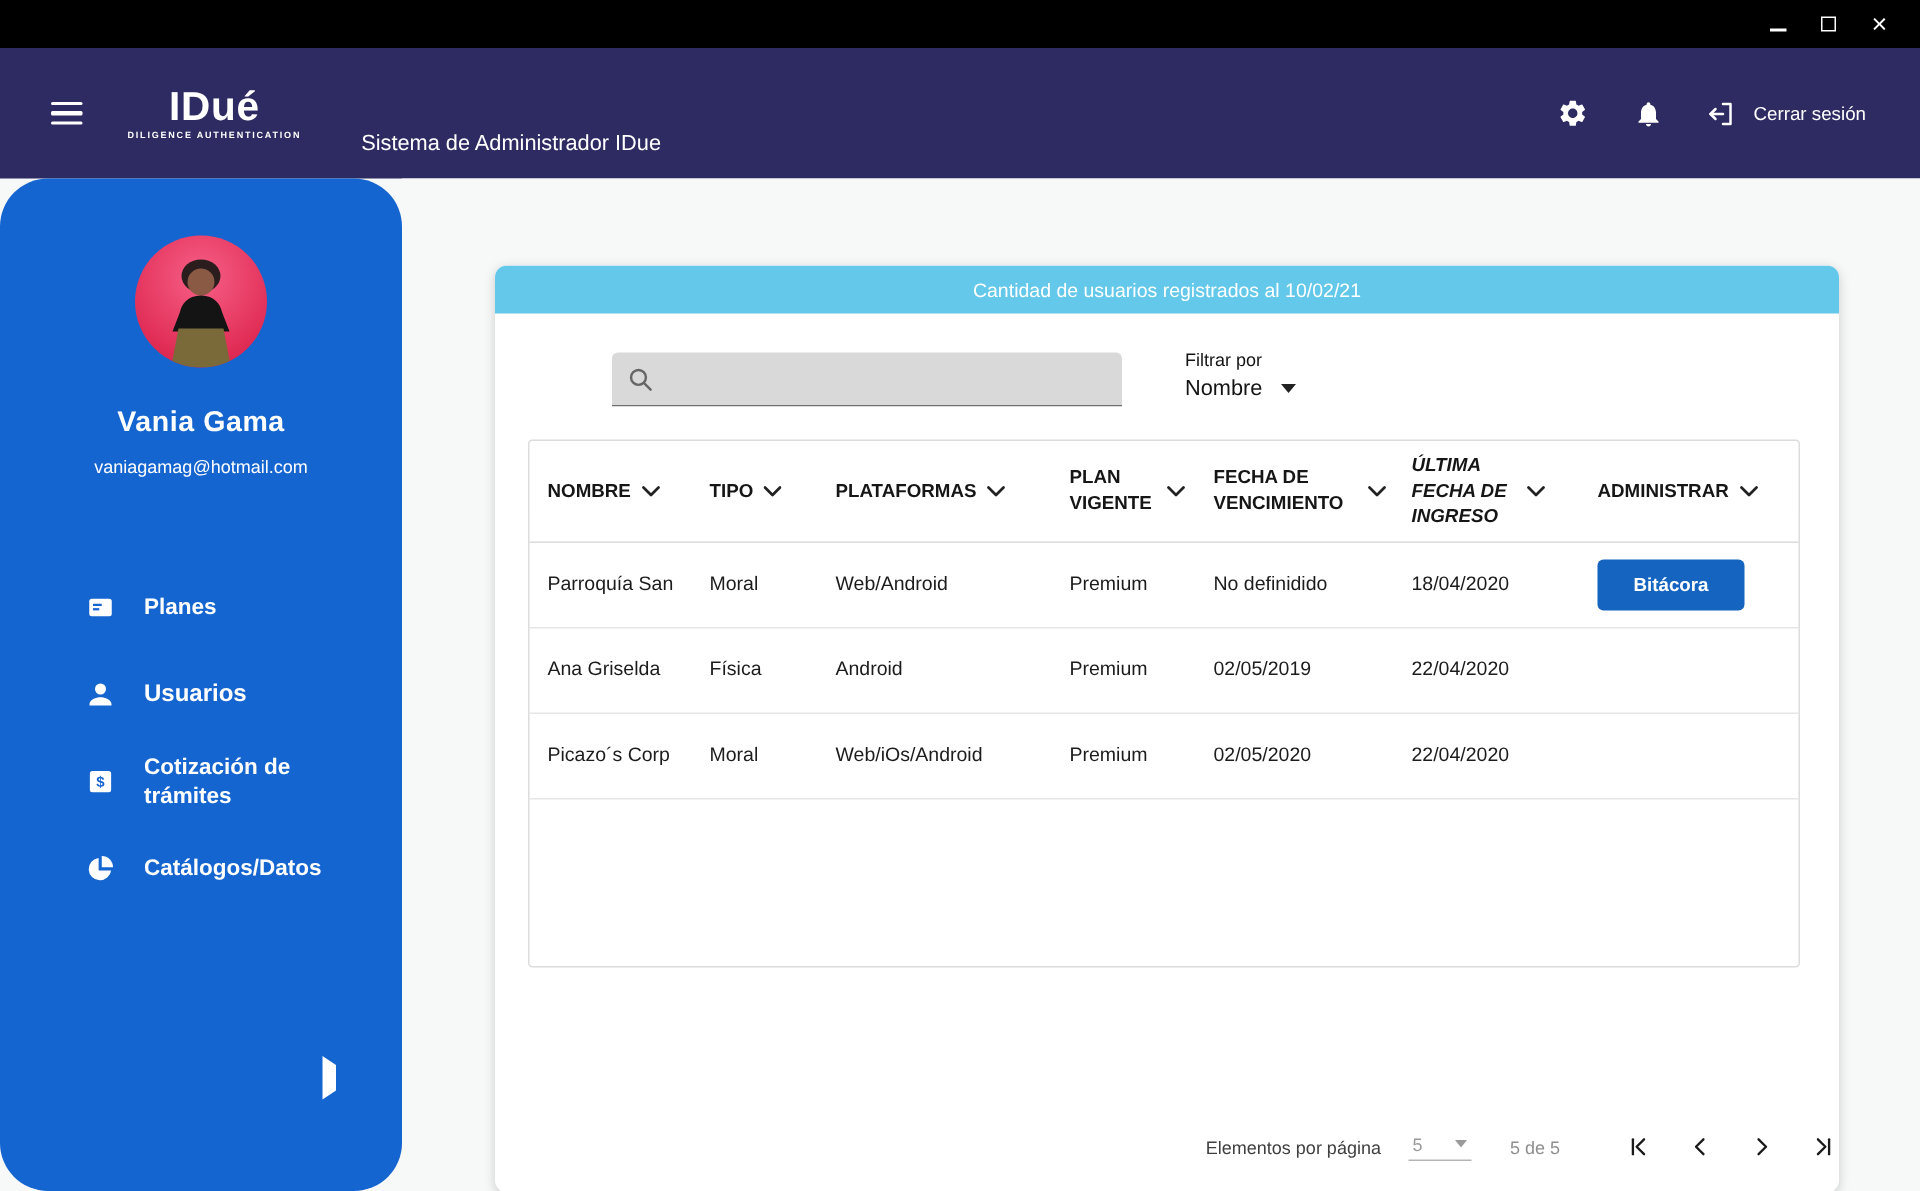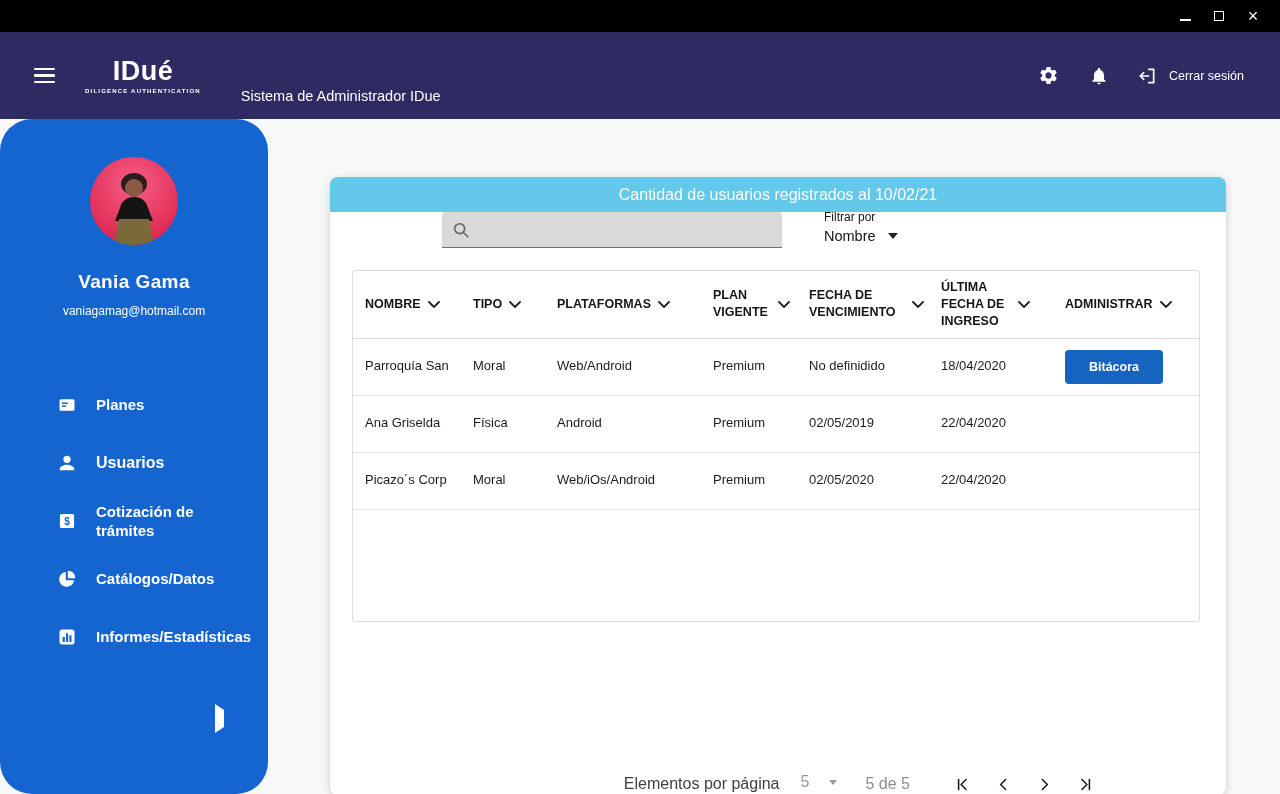--- a/index.html
+++ b/index.html
@@ -47,49 +47,49 @@
   .nav-item.active { font-weight: 700; font-size: 16px; }
   .nav-item .nav-ic { width: 22px; display: flex; justify-content: center; flex: 0 0 22px; }
   .nav-item .label { line-height: 1.3; max-width: 152px; }
   .sidebar-expand { margin-top: auto; margin-bottom: 62px; align-self: flex-end; margin-right: 40px; cursor: pointer; padding: 4px; }
   .triangle-right { width: 0; height: 0; border-left: 9px solid #fff; border-top: 6px solid transparent; border-bottom: 6px solid transparent; }
 
   
   .main { flex: 1; background: #f7f8f8; padding: 58px 0 0 62px; }
   .card { width: 896px; height: 618px; background: #fff; border-radius: 8px; box-shadow: 0 2px 8px rgba(0,0,0,0.18); overflow: hidden; display: flex; flex-direction: column; }
   .card-header { background: #63c8ea; color: #fff; text-align: center; padding: 9px 0 8px; flex: 0 0 auto; }
-  .card-header .line1 { font-size: 16px; }
+  .card-header .line1 { font-size: 13px; }
   .card-header .count { font-size: 16px; font-weight: 700; margin-top: 3px; }
   .card-body { flex: 1; display: flex; flex-direction: column; min-height: 0; }
 
-  .toolbar-row { display: flex; align-items: flex-start; padding-left: 112px; flex: 0 0 auto; }
+  .toolbar-row { display: flex; align-items: flex-start; margin-top: 26px; padding-left: 78px; flex: 0 0 auto; }
   .search { width: 340px; height: 36px; background: #d9d9d9; border-bottom: 1px solid #6f6f6f; border-radius: 4px 4px 0 0; display: flex; align-items: center; padding: 0 10px; gap: 8px; }
   .search svg { flex: 0 0 auto; }
   .search input { flex: 1; border: none; background: transparent; outline: none; font-size: 14px; font-family: inherit; color: #222; min-width: 0; }
   .filter { margin-left: 42px; margin-top: -2px; }
   .filter-label { font-size: 12px; color: #141414; }
   .filter-select { display: flex; align-items: center; gap: 12px; font-size: 14.5px; color: #141414; cursor: pointer; margin-top: 4px; }
   .caret-down { width: 0; height: 0; border-left: 5px solid transparent; border-right: 5px solid transparent; border-top: 6px solid #222; }
 
   
   .table { margin: 22px 0 0 22px; width: 848px; height: 352px; border: 1px solid #dcdcdc; border-radius: 3px; overflow: hidden; flex: 0 0 auto; }
   .thead, .trow { display: grid; grid-template-columns: 108px 84px 156px 96px 132px 124px 1fr; padding: 0 12px; align-items: center; }
   .thead { min-height: 52px; border-bottom: 1px solid #dcdcdc; }
   .th { display: flex; align-items: center; gap: 7px; font-size: 12.5px; font-weight: 700; color: #161616; padding: 8px 6px 8px 0; cursor: pointer; }
   .th .lbl { line-height: 1.35; }
   .th-plan .lbl { max-width: 58px; }
   .th-venc .lbl { max-width: 96px; }
-  .th-ult .lbl { max-width: 70px; }
+  .th-ult .lbl { max-width: 70px; font-style: italic; }
   .th .chev { display: flex; flex: 0 0 auto; }
   .trow { height: 57px; border-bottom: 1px solid #e6e6e6; font-size: 13px; color: #1c1c1c; }
   .cell { padding-right: 20px; line-height: 1.3; }
   .btn-bitacora { background: #1565c0; color: #fff; border: none; border-radius: 4px; font-size: 12.5px; font-weight: 600; padding: 10px 24px; font-family: inherit; cursor: pointer; }
 
   
-  .pagination { display: flex; align-items: center; justify-content: flex-end; padding-right: 130px; margin-top: auto; font-size: 16px; flex: 0 0 auto; }
+  .pagination { display: flex; align-items: center; justify-content: flex-end; margin-top: auto; margin-bottom: 20px; font-size: 12px; flex: 0 0 auto; }
   .pg-label { color: #3f3f3f; }
   .pg-size { display: flex; align-items: center; justify-content: space-between; gap: 8px; margin-left: 18px; border-bottom: 1px solid #b5b5b5; padding: 0 3px 3px; color: #9a9a9a; width: 42px; cursor: pointer; }
   .caret-down-sm { width: 0; height: 0; border-left: 4px solid transparent; border-right: 4px solid transparent; border-top: 5px solid #9a9a9a; }
   .pg-range { margin-left: 26px; color: #8f8f8f; }
   .pg-nav { display: flex; align-items: center; gap: 20px; margin-left: 42px; }
   .pg-btn { background: none; border: none; padding: 2px; cursor: pointer; display: flex; }
   .pg-btn svg { display: block; }
 </style>
 </head>
 <body>
@@ -187,31 +187,20 @@
         </div>
         <div class="nav-item">
           <span class="nav-ic">
             <svg width="20" height="20" viewBox="0 0 24 24">
                 <path fill="#fff" d="M10.5 3.5A9 9 0 1 0 20.5 13.5H10.5z"></path>
                 <path fill="#fff" d="M13 2v9h9a9 9 0 0 0-9-9z"></path>
               </svg>
           </span>
           <span class="label">Catálogos/Datos</span>
         </div>
-        <div class="nav-item">
-          <span class="nav-ic">
-            <svg width="20" height="20" viewBox="0 0 24 24">
-                <rect x="3" y="3" width="18" height="18" rx="3" fill="#fff"></rect>
-                <rect x="6.8" y="12" width="2.6" height="6" fill="#1565d0"></rect>
-                <rect x="10.8" y="7.5" width="2.6" height="10.5" fill="#1565d0"></rect>
-                <rect x="14.8" y="10" width="2.6" height="8" fill="#1565d0"></rect>
-              </svg>
-          </span>
-          <span class="label">Informes/Estadísticas</span>
-        </div>
       </nav>
 
       <div class="sidebar-expand">
         <span class="triangle-right"></span>
       </div>
     </aside>
 
     <main class="main">
       <div class="card">
         <div class="card-header">

